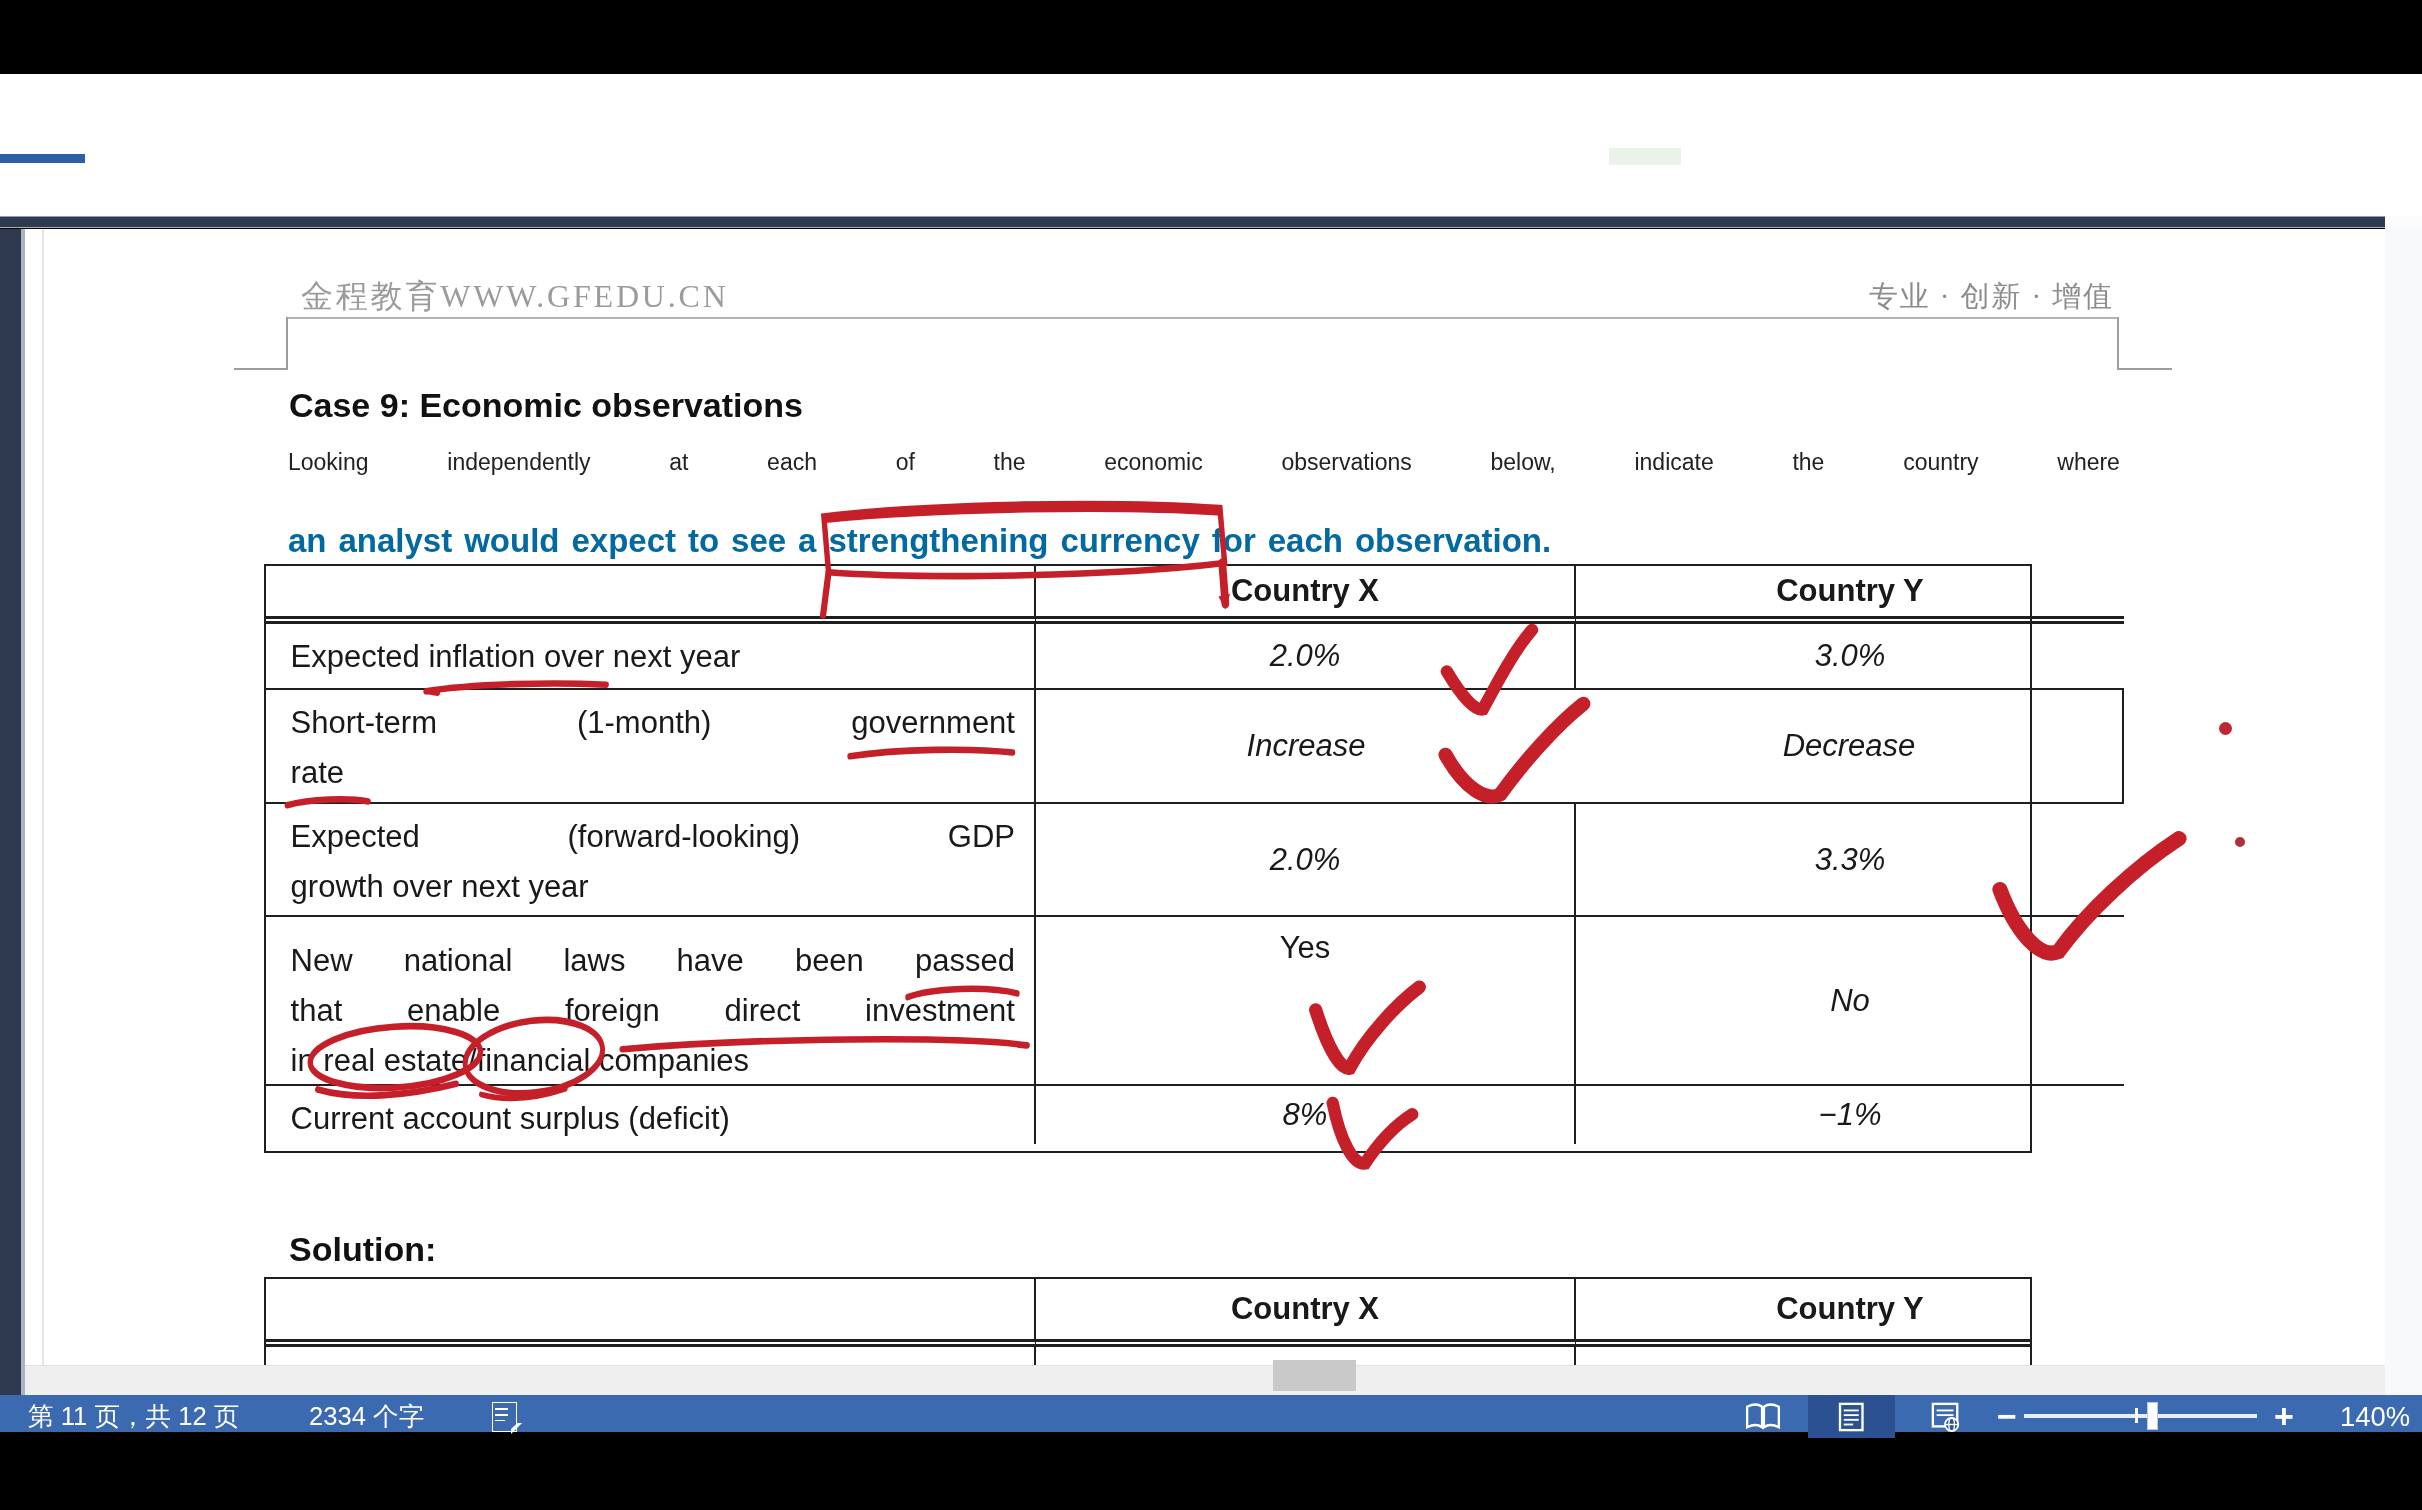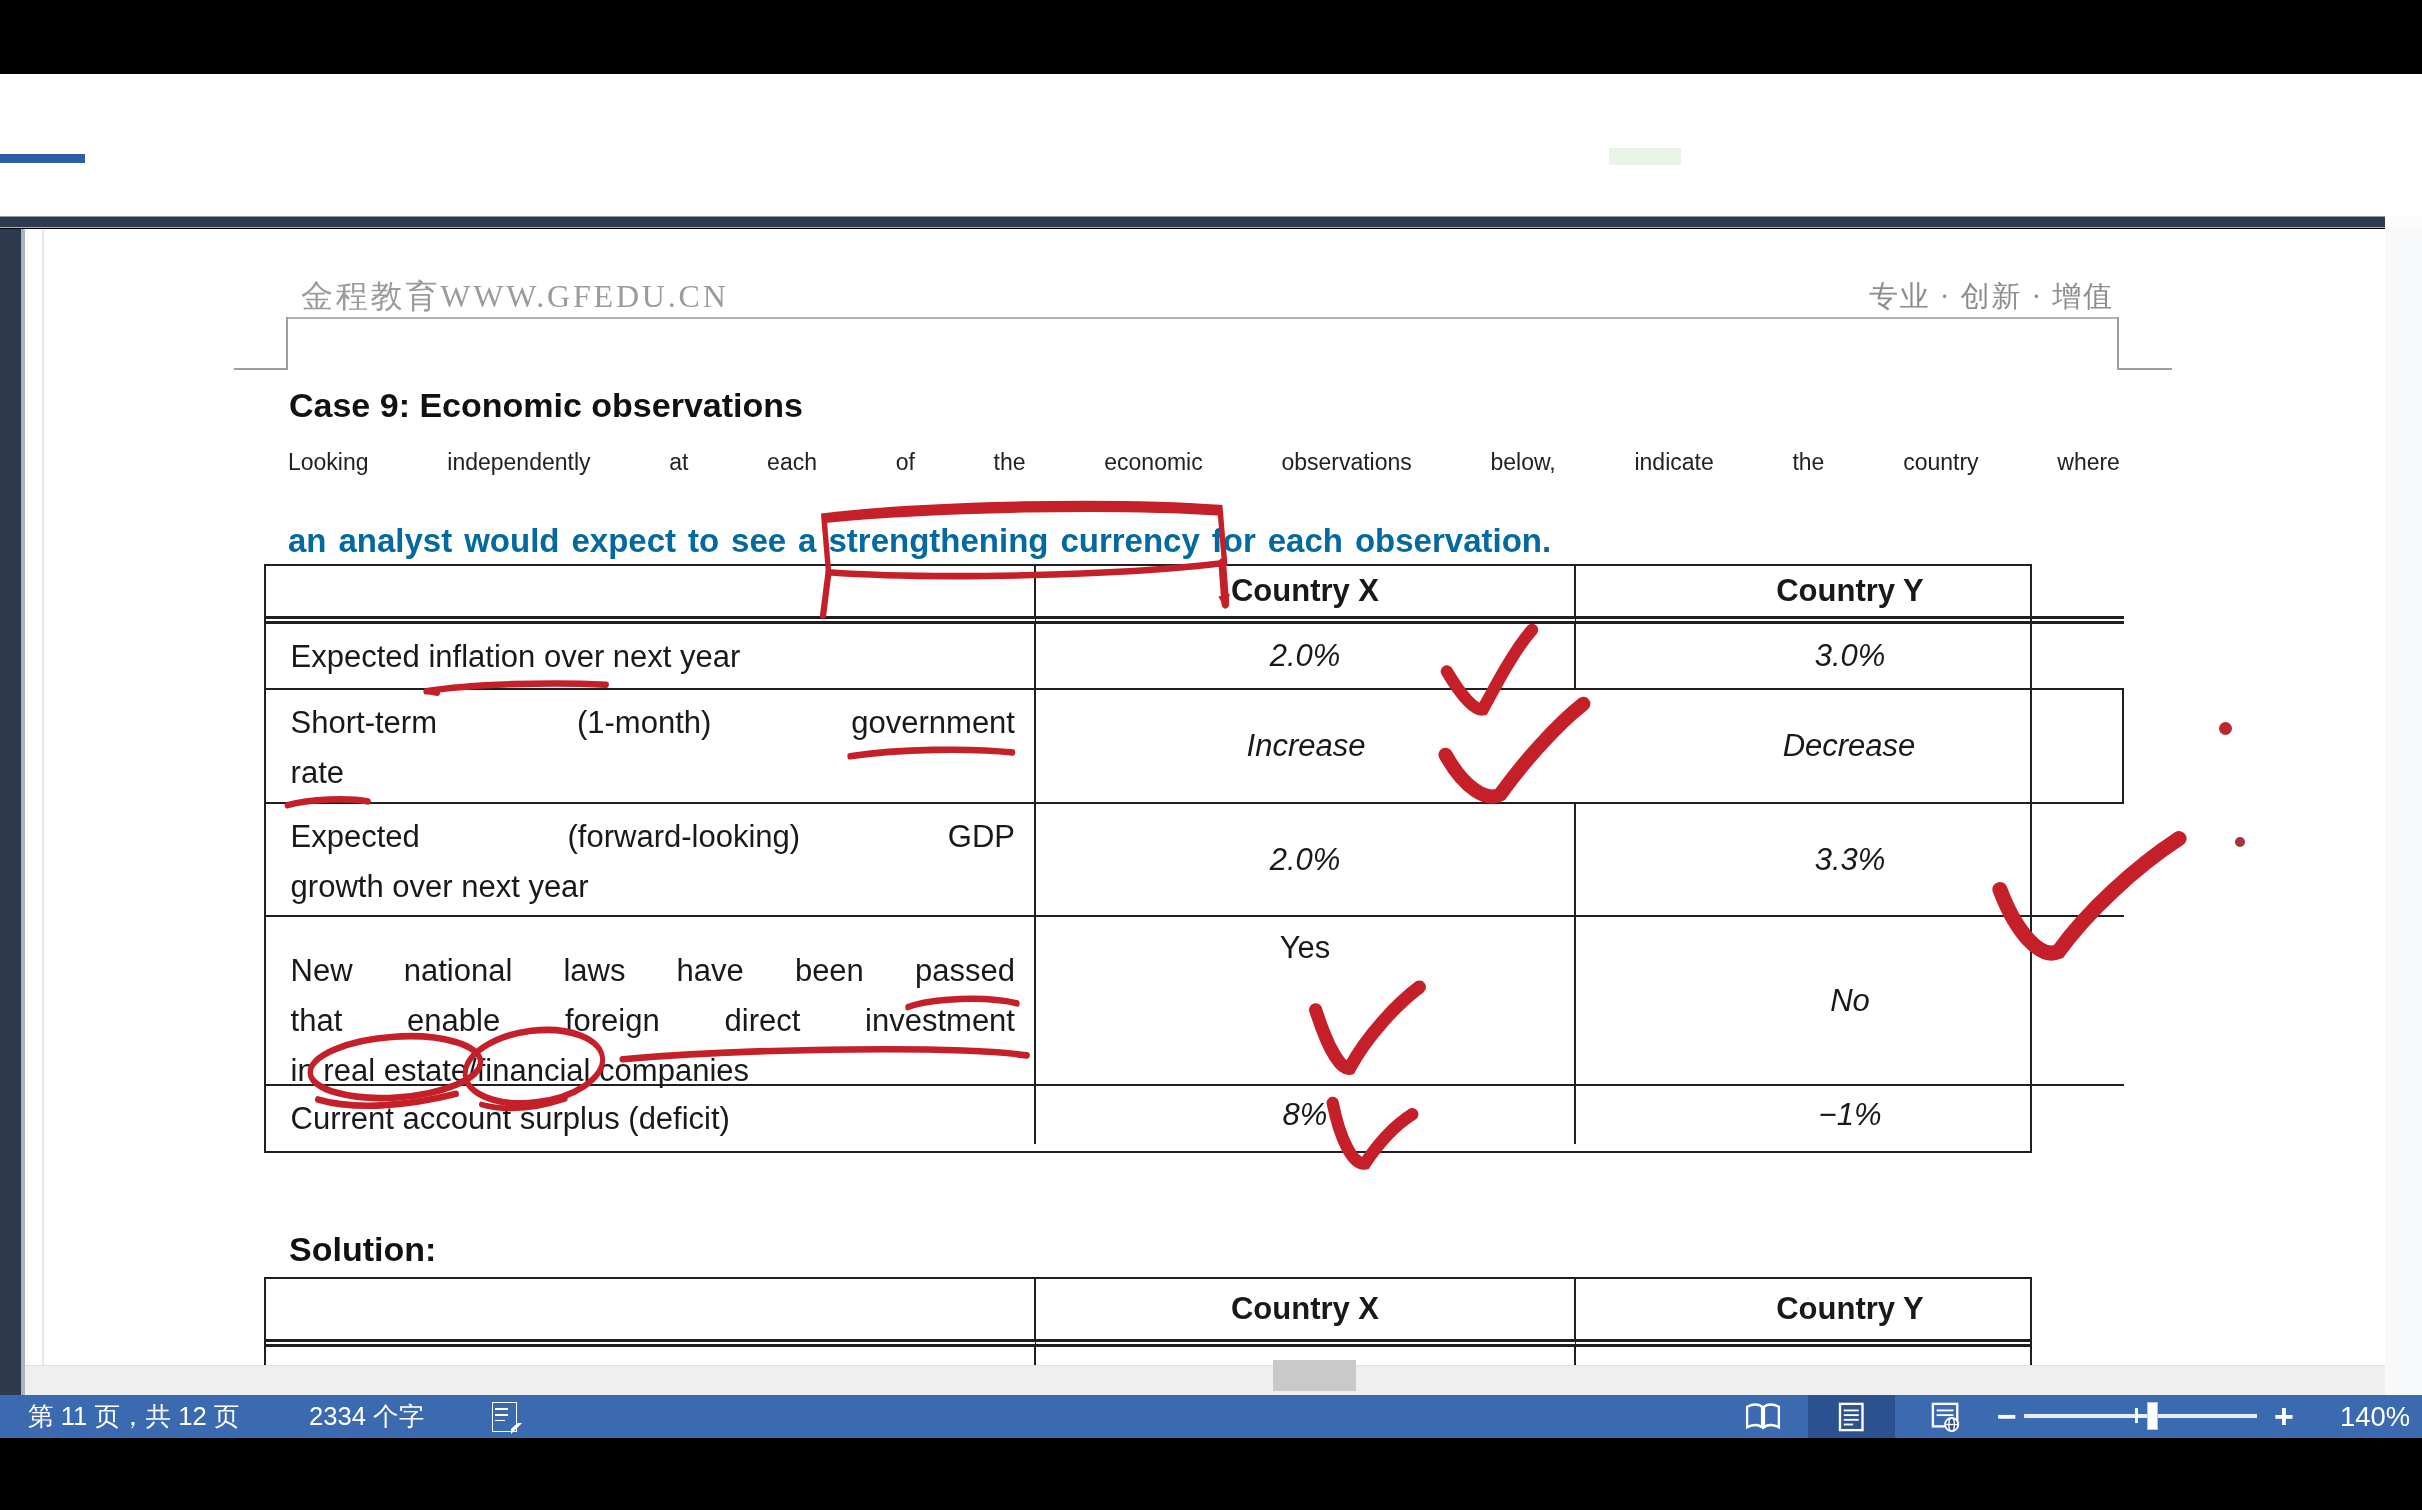--- a/index.html
+++ b/index.html
@@ -56,21 +56,21 @@
   .cell.lbl{padding:7.6px 19px 0 24.6px;line-height:50px;}
   .cell.val{display:flex;align-items:center;justify-content:center;font-style:italic;}
   .cell.val-top{display:flex;align-items:flex-start;justify-content:center;padding-top:13.2px;}
   .jl{display:flex;justify-content:space-between;}
   .rel{position:relative;display:inline-block;}
 
   
   .sol-title{left:289px;top:1230px;font-size:34px;font-weight:700;color:#111;}
 
   
-  .status-bar{left:0;top:1395px;width:2423px;height:43px;background:#3b6ab0;color:#fff;}
+  .status-bar{left:0;top:1395px;width:2423px;height:37px;background:#3b6ab0;color:#fff;}
   .sb{position:absolute;top:0;height:43px;display:flex;align-items:center;font-size:25.6px;color:#fff;}
   .sb-page{left:28px;}
   .sb-words{left:309px;}
   .sb-proof{left:485px;width:38px;justify-content:center;}
   .proof-ic{position:relative;width:23px;height:28px;border:1.9px solid #fff;background:transparent;}
   .proof-ic i{position:absolute;left:2.8px;height:1.9px;background:#fff;}
   .proof-pen{position:absolute;right:-6.6px;bottom:-3.8px;width:11.4px;height:11.4px;background:#fff;
              clip-path:polygon(0 100%,100% 0,60% 0,0 55%);}
   .view-btn{width:49px;justify-content:center;}
   .vb-read{left:1738px;}
@@ -196,21 +196,21 @@
     <div class="cell val">
         <span>2.0%</span>
       </div>
     <div class="cell val last-col">
         <span>3.3%</span>
       <svg class="ink" style="right:-62px;top:26.5px;width:194px;height:132px;" viewBox="0 0 205 140" overflow="visible">
         <path d="M8,62 C26,110 52,136 70,128 C100,86 152,38 198,8" fill="none" stroke="#c52029" stroke-width="16" stroke-linecap="round"></path>
       </svg>
     </div>
 
-    <div class="cell lbl" style="padding-top:29px;">
+    <div class="cell lbl" style="padding-top:19px;">
       <div class="jl">
           <span>New</span>
           <span>national</span>
           <span>laws</span>
           <span>have</span>
           <span>been</span>
           <span class="rel"><span>passed</span>
         <svg class="ink" style="left:-9.5px;bottom:-15px;width:115%;height:17px;" viewBox="0 0 210 18" preserveAspectRatio="none" overflow="visible">
           <path d="M4,14 C50,4 150,2 206,10" fill="none" stroke="#c52029" stroke-width="7" stroke-linecap="round"></path>
         </svg></span>

